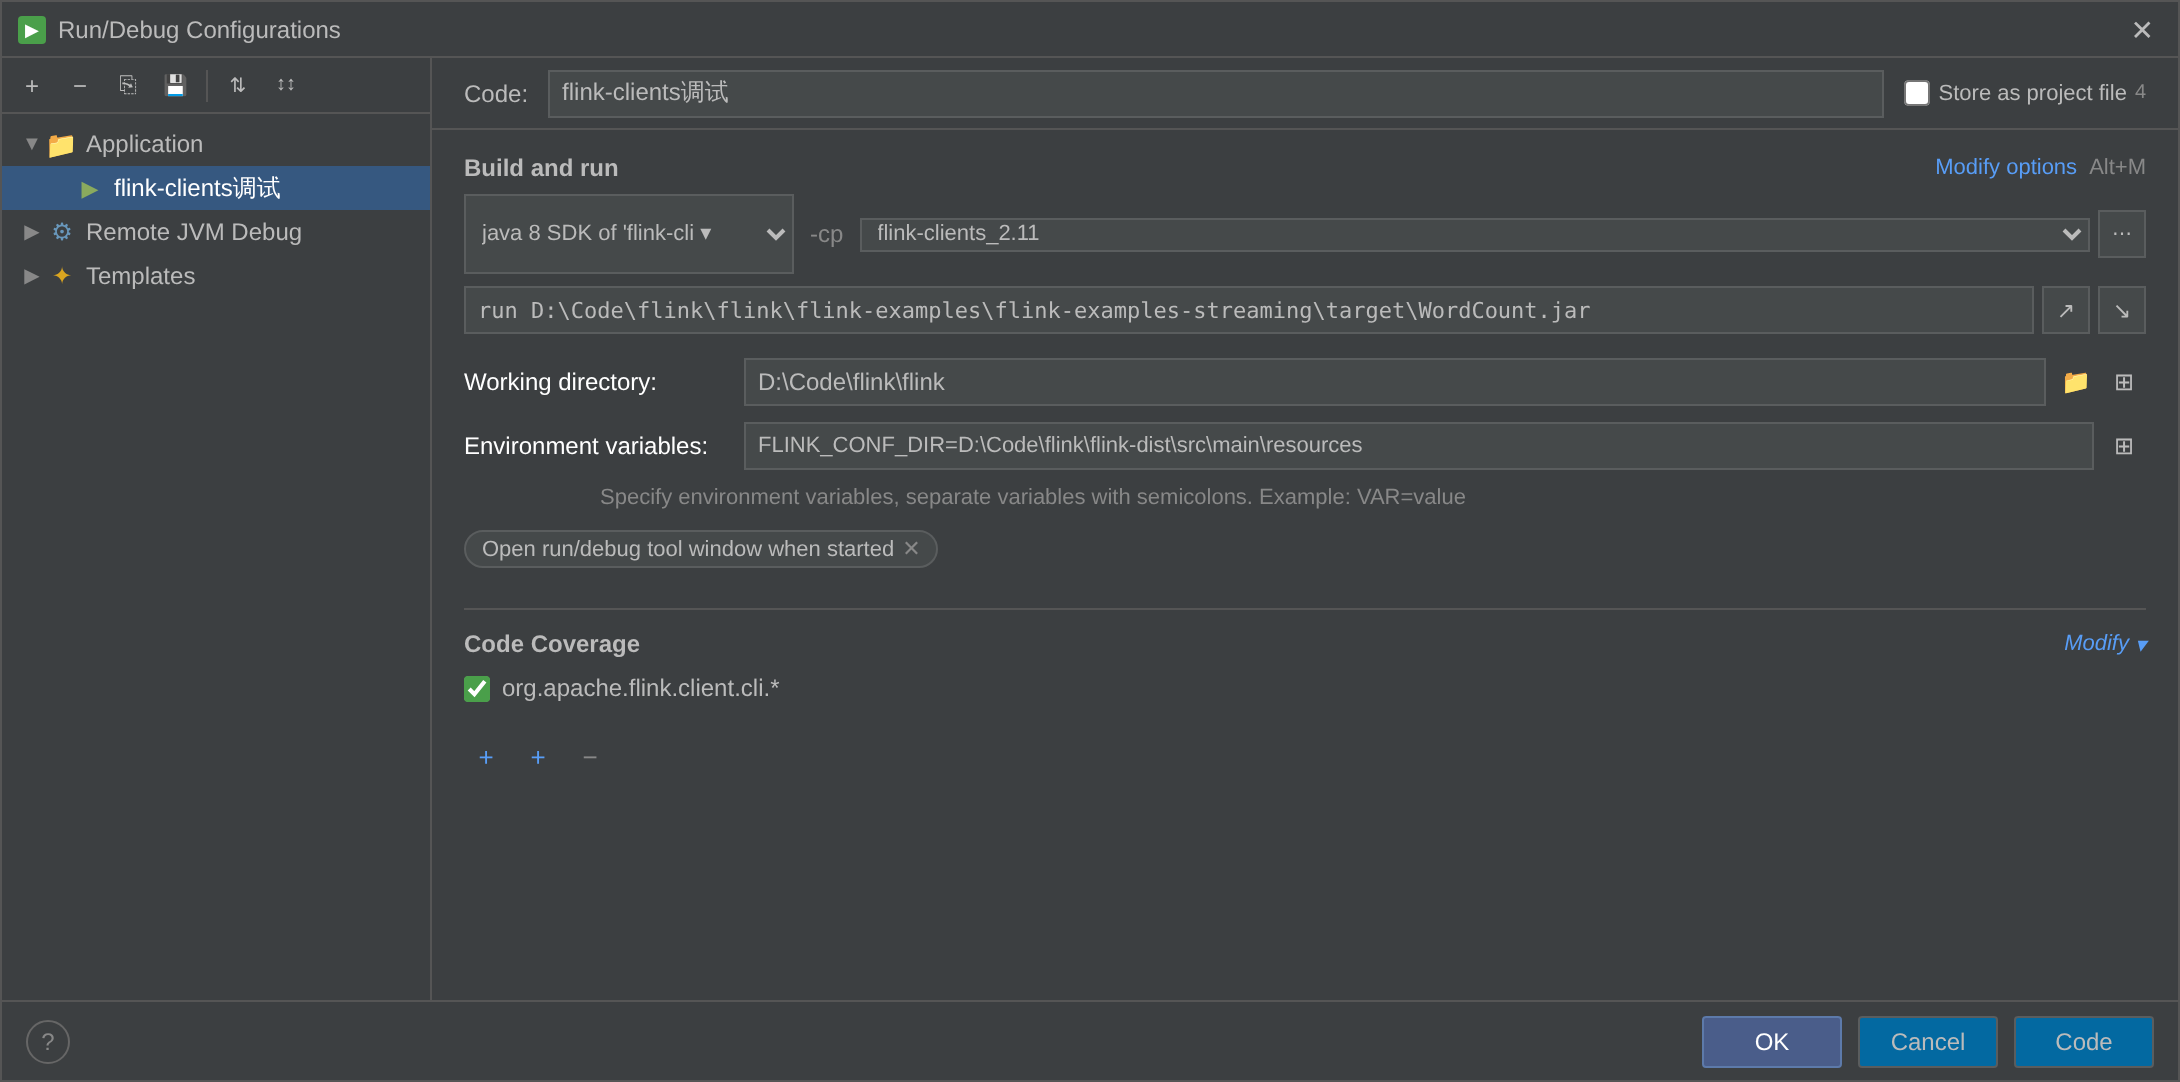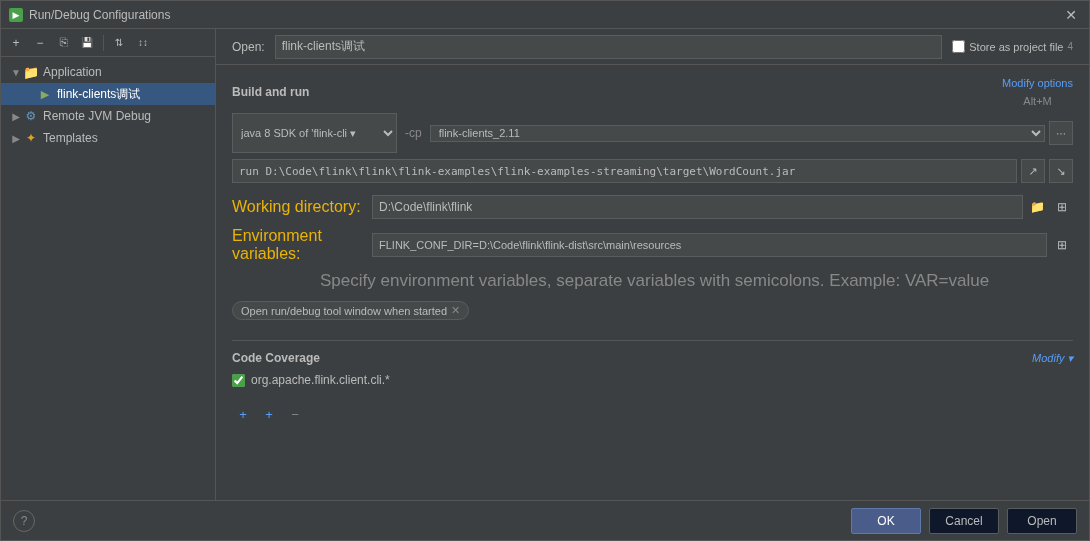--- a/index.html
+++ b/index.html
@@ -305,22 +305,22 @@
     }
 
     .field-row {
       display: flex;
       align-items: center;
       margin-bottom: 8px;
     }
 
     .field-label {
       width: 140px;
-      color: #eab308;
-      font-size: 16px;
+      color: #ffffff;
+      font-size: 12px;
       flex-shrink: 0;
     }
 
     .field-input {
       flex: 1;
       height: 24px;
       background: #45494a;
       border: 1px solid #5a5d5e;
       color: #bbb;
       font-size: 12px;
@@ -352,23 +352,23 @@
       border: none;
       color: #bbb;
       cursor: pointer;
       display: flex;
       align-items: center;
       justify-content: center;
       font-size: 12px;
     }
 
     .env-hint {
-      margin-left: 88px;
+      margin-left: 68px;
       color: #888;
-      font-size: 17px;
+      font-size: 11px;
       margin-bottom: 10px;
     }
 
     .tag-item {
       display: inline-flex;
       align-items: flex-end;
       background: #45494a;
       border: 1px solid #5a5d5e;
       border-radius: 10px;
       padding: 2px 8px;
@@ -483,21 +483,21 @@
 
     .footer-right {
       display: flex;
       gap: 8px;
     }
 
     .dialog-btn {
       height: 26px;
       min-width: 70px;
       border: 1px solid #5a5d5e;
-      background: #0f172a;
+      background: #0369a1;
       color: #bbb;
       font-size: 12px;
       cursor: pointer;
       padding: 0 12px;
       border-radius: 2px;
     }
 
     .dialog-btn.primary {
       background: #4a5d8a;
       border-color: #5d7aaa;
@@ -561,34 +561,34 @@
           <span class="arrow">▶</span>
           <span class="item-icon" style="color:#daa520; font-size:12px;">✦</span>
           <span class="tree-label">Templates</span>
         </div>
       </div>
     </div>
 
     <div class="right-panel">
 
       <div class="right-header">
-        <span class="name-label">Open:</span>
+        <span class="name-label">Code:</span>
         <input class="name-input" type="text" value="flink-clients调试" style="">
         <div class="store-checkbox-area">
           <input type="checkbox" style="">
           <span>Store as project file</span>
           <span style="color:#888; font-size:10px;">4</span>
         </div>
       </div>
 
       <div class="right-body">
 
         <div class="section-header">
           <span class="section-title">Build and run</span>
-          <div style="display:flex; align-items:center; gap:6px;flex-direction:column;">
+          <div style="display:flex; align-items:center; gap:6px;">
             <button class="modify-options-btn">
               <span>Modify options</span>
             </button>
             <span class="modify-options-shortcut">Alt+M</span>
           </div>
         </div>
 
         <div class="build-row1">
           <select class="sdk-select">
             <option>java 8 SDK of 'flink-cli ▾</option>
@@ -664,18 +664,18 @@
       </button>
     </div>
     <div class="footer-right">
       <button class="dialog-btn primary">
         <span>OK</span>
       </button>
       <button class="dialog-btn">
         <span>Cancel</span>
       </button>
       <button class="dialog-btn">
-        <span>Open</span>
+        <span>Code</span>
       </button>
     </div>
   </div>
 
 </div>
 
 </body></html>

